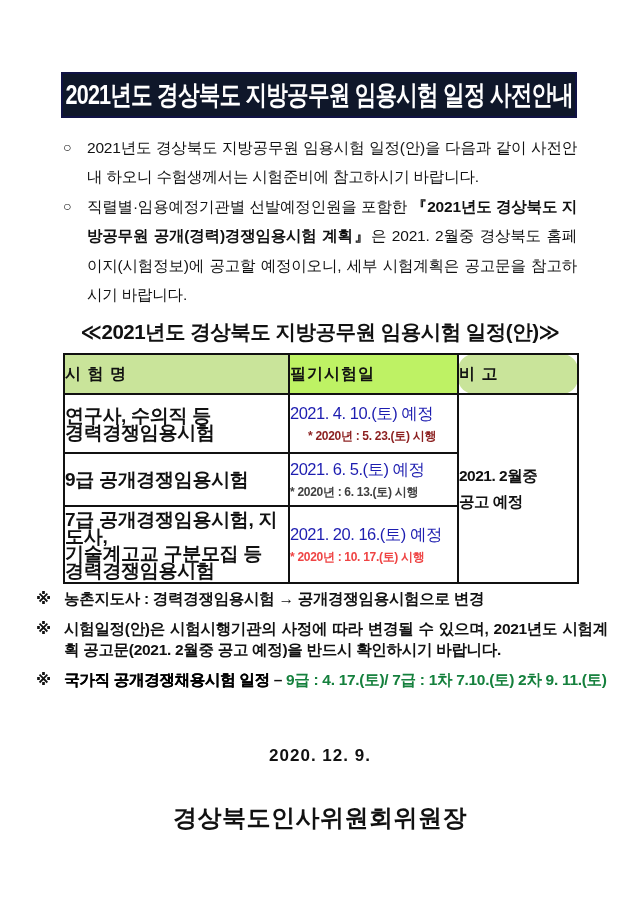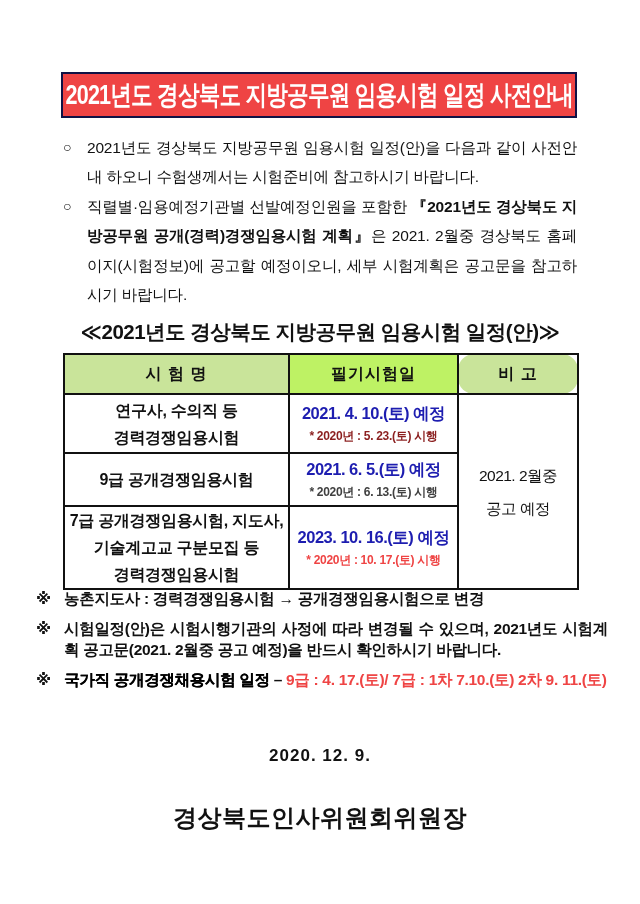--- a/index.html
+++ b/index.html
@@ -32,33 +32,33 @@
   
   .schedule-title {
     position:absolute; left:0; top:318px; width:640px; text-align:center;
     font-weight:bold; font-size:20.5px; letter-spacing:-0.5px;
   }
   table.schedule {
     position:absolute; left:63px; top:353px; width:514px;
     border-collapse:collapse; table-layout:fixed;
   }
   table.schedule, .schedule th, .schedule td { border:2px solid #111; }
-  .schedule th, .schedule td { text-align:center; vertical-align:middle; }
+  .schedule th, .schedule td { text-align:left; vertical-align:middle; }
   .schedule th {
     background:#c9e49a; font-size:16px; font-weight:bold;
     height:40px; letter-spacing:1px;
   }
   .col-exam { width:225px; } .col-date { width:169px; } .col-note { width:120px; }
-  .exam-cell { font-weight:bold; font-size:16px; white-space:pre-line;
-    line-height:27px; letter-spacing:-0.3px; }
+  .exam-cell { font-weight:bold; font-size:19px; white-space:pre-line;
+    line-height:17px; letter-spacing:-0.3px; }
   .row-1 td { height:59px; } .row-2 td { height:53px; } .row-3 td { height:77px; }
-  .date-main { font-weight:bold; font-size:16.5px; letter-spacing:-0.5px; }
+  .date-main { font-weight:normal; font-size:16.5px; letter-spacing:-0.5px; }
   .date-sub  { font-weight:bold; font-size:12px; margin-top:3px; letter-spacing:-0.3px; }
-  .remark-cell { font-weight:normal; font-size:15.5px; white-space:pre-line;
-    line-height:33px; letter-spacing:-0.5px; }
+  .remark-cell { font-weight:bold; font-size:15.5px; white-space:pre-line;
+    line-height:26px; letter-spacing:-0.5px; }
 
   
   .notes { position:absolute; left:36px; top:588px; width:572px;
     font-weight:bold; font-size:15.5px; line-height:21px; letter-spacing:-0.3px; }
   .note-row { display:flex; margin-bottom:9px; }
   .note-marker { width:28px; flex:0 0 28px; }
   .note-body { flex:1; text-align:justify; }
   .note-green { text-shadow:0.4px 0 currentColor; }
   .note-dash { padding:0 4px; }
 
@@ -70,21 +70,21 @@
   .signature {
     position:absolute; left:0; top:802px; width:640px; text-align:center;
     font-weight:bold; font-size:24px; letter-spacing:0.5px;
   }
 </style>
 </head>
 <body>
 
 <div class="page">
 
-  <div class="banner" style="background: #ef4444;">
+  <div class="banner" style="background: #0f172a;">
     <span class="banner-text" style="color: rgb(255, 255, 255);">2021년도 경상북도 지방공무원 임용시험 일정 사전안내</span>
   </div>
 
   <div class="intro">
     <div class="bullet">
       <span class="bullet-marker">○</span>
       <div class="bullet-body">2021년도 경상북도 지방공무원 임용시험 일정(안)을 다음과 같이 사전안내 하오니 수험생께서는 시험준비에 참고하시기 바랍니다.</div>
     </div>
     <div class="bullet">
       <span class="bullet-marker">○</span>
@@ -104,55 +104,55 @@
         <tr>
       <th style="background: rgb(201, 228, 154);">시 험 명</th>
       <th style="background: #bef264;">필기시험일</th>
       <th style="background: rgb(201, 228, 154); border-radius: 16px;">비 고</th>
     </tr>
     <tr class="row-1">
       <td class="exam-cell">연구사, 수의직 등
 경력경쟁임용시험</td>
       <td>
         <div class="date-main" style="color: rgb(29, 29, 176);">2021. 4. 10.(토) 예정</div>
-        <div class="date-sub" style="color: rgb(139, 31, 31);">* 2020년 : 5. 23.(토) 시행</div>
+        <div class="date-sub" style="color: rgb(139, 31, 31); padding-left: 18px;">* 2020년 : 5. 23.(토) 시행</div>
       </td>
       <td class="remark-cell" rowspan="3">2021. 2월중
 공고 예정</td>
     </tr>
     <tr class="row-2">
       <td class="exam-cell">9급 공개경쟁임용시험</td>
       <td>
         <div class="date-main" style="color: rgb(29, 29, 176);">2021. 6. 5.(토) 예정</div>
         <div class="date-sub" style="color: #404040;">* 2020년 : 6. 13.(토) 시행</div>
       </td>
     </tr>
     <tr class="row-3">
       <td class="exam-cell">7급 공개경쟁임용시험, 지도사,
 기술계고교 구분모집 등
 경력경쟁임용시험</td>
       <td>
-        <div class="date-main" style="color: rgb(29, 29, 176);">2023. 10. 16.(토) 예정</div>
+        <div class="date-main" style="color: rgb(29, 29, 176);">2021. 20. 16.(토) 예정</div>
         <div class="date-sub" style="color: #ef4444;">* 2020년 : 10. 17.(토) 시행</div>
       </td>
     </tr>
   </tbody>
     </table>
 
   <div class="notes">
     <div class="note-row">
       <span class="note-marker">※</span>
       <div class="note-body">농촌지도사 : 경력경쟁임용시험 → 공개경쟁임용시험으로 변경</div>
     </div>
     <div class="note-row">
       <span class="note-marker">※</span>
       <div class="note-body">시험일정(안)은 시험시행기관의 사정에 따라 변경될 수 있으며, 2021년도 시험계획 공고문(2021. 2월중 공고 예정)을 반드시 확인하시기 바랍니다.</div>
     </div>
     <div class="note-row">
       <span class="note-marker">※</span>
-      <div class="note-body"><span class="note-green" style="color: #000000;">국가직 공개경쟁채용시험 일정</span><span class="note-dash">–</span><span class="note-red" style="color: #ef4444;">9급 : 4. 17.(토)/ 7급 : 1차 7.10.(토) 2차 9. 11.(토)</span></div>
+      <div class="note-body"><span class="note-green" style="color: #000000;">국가직 공개경쟁채용시험 일정</span><span class="note-dash">–</span><span class="note-red" style="color: #15803d;">9급 : 4. 17.(토)/ 7급 : 1차 7.10.(토) 2차 9. 11.(토)</span></div>
     </div>
   </div>
 
   <div class="footer-date">2020. 12. 9.</div>
   <div class="signature">경상북도인사위원회위원장</div>
 
 </div>
 
 </body></html>

